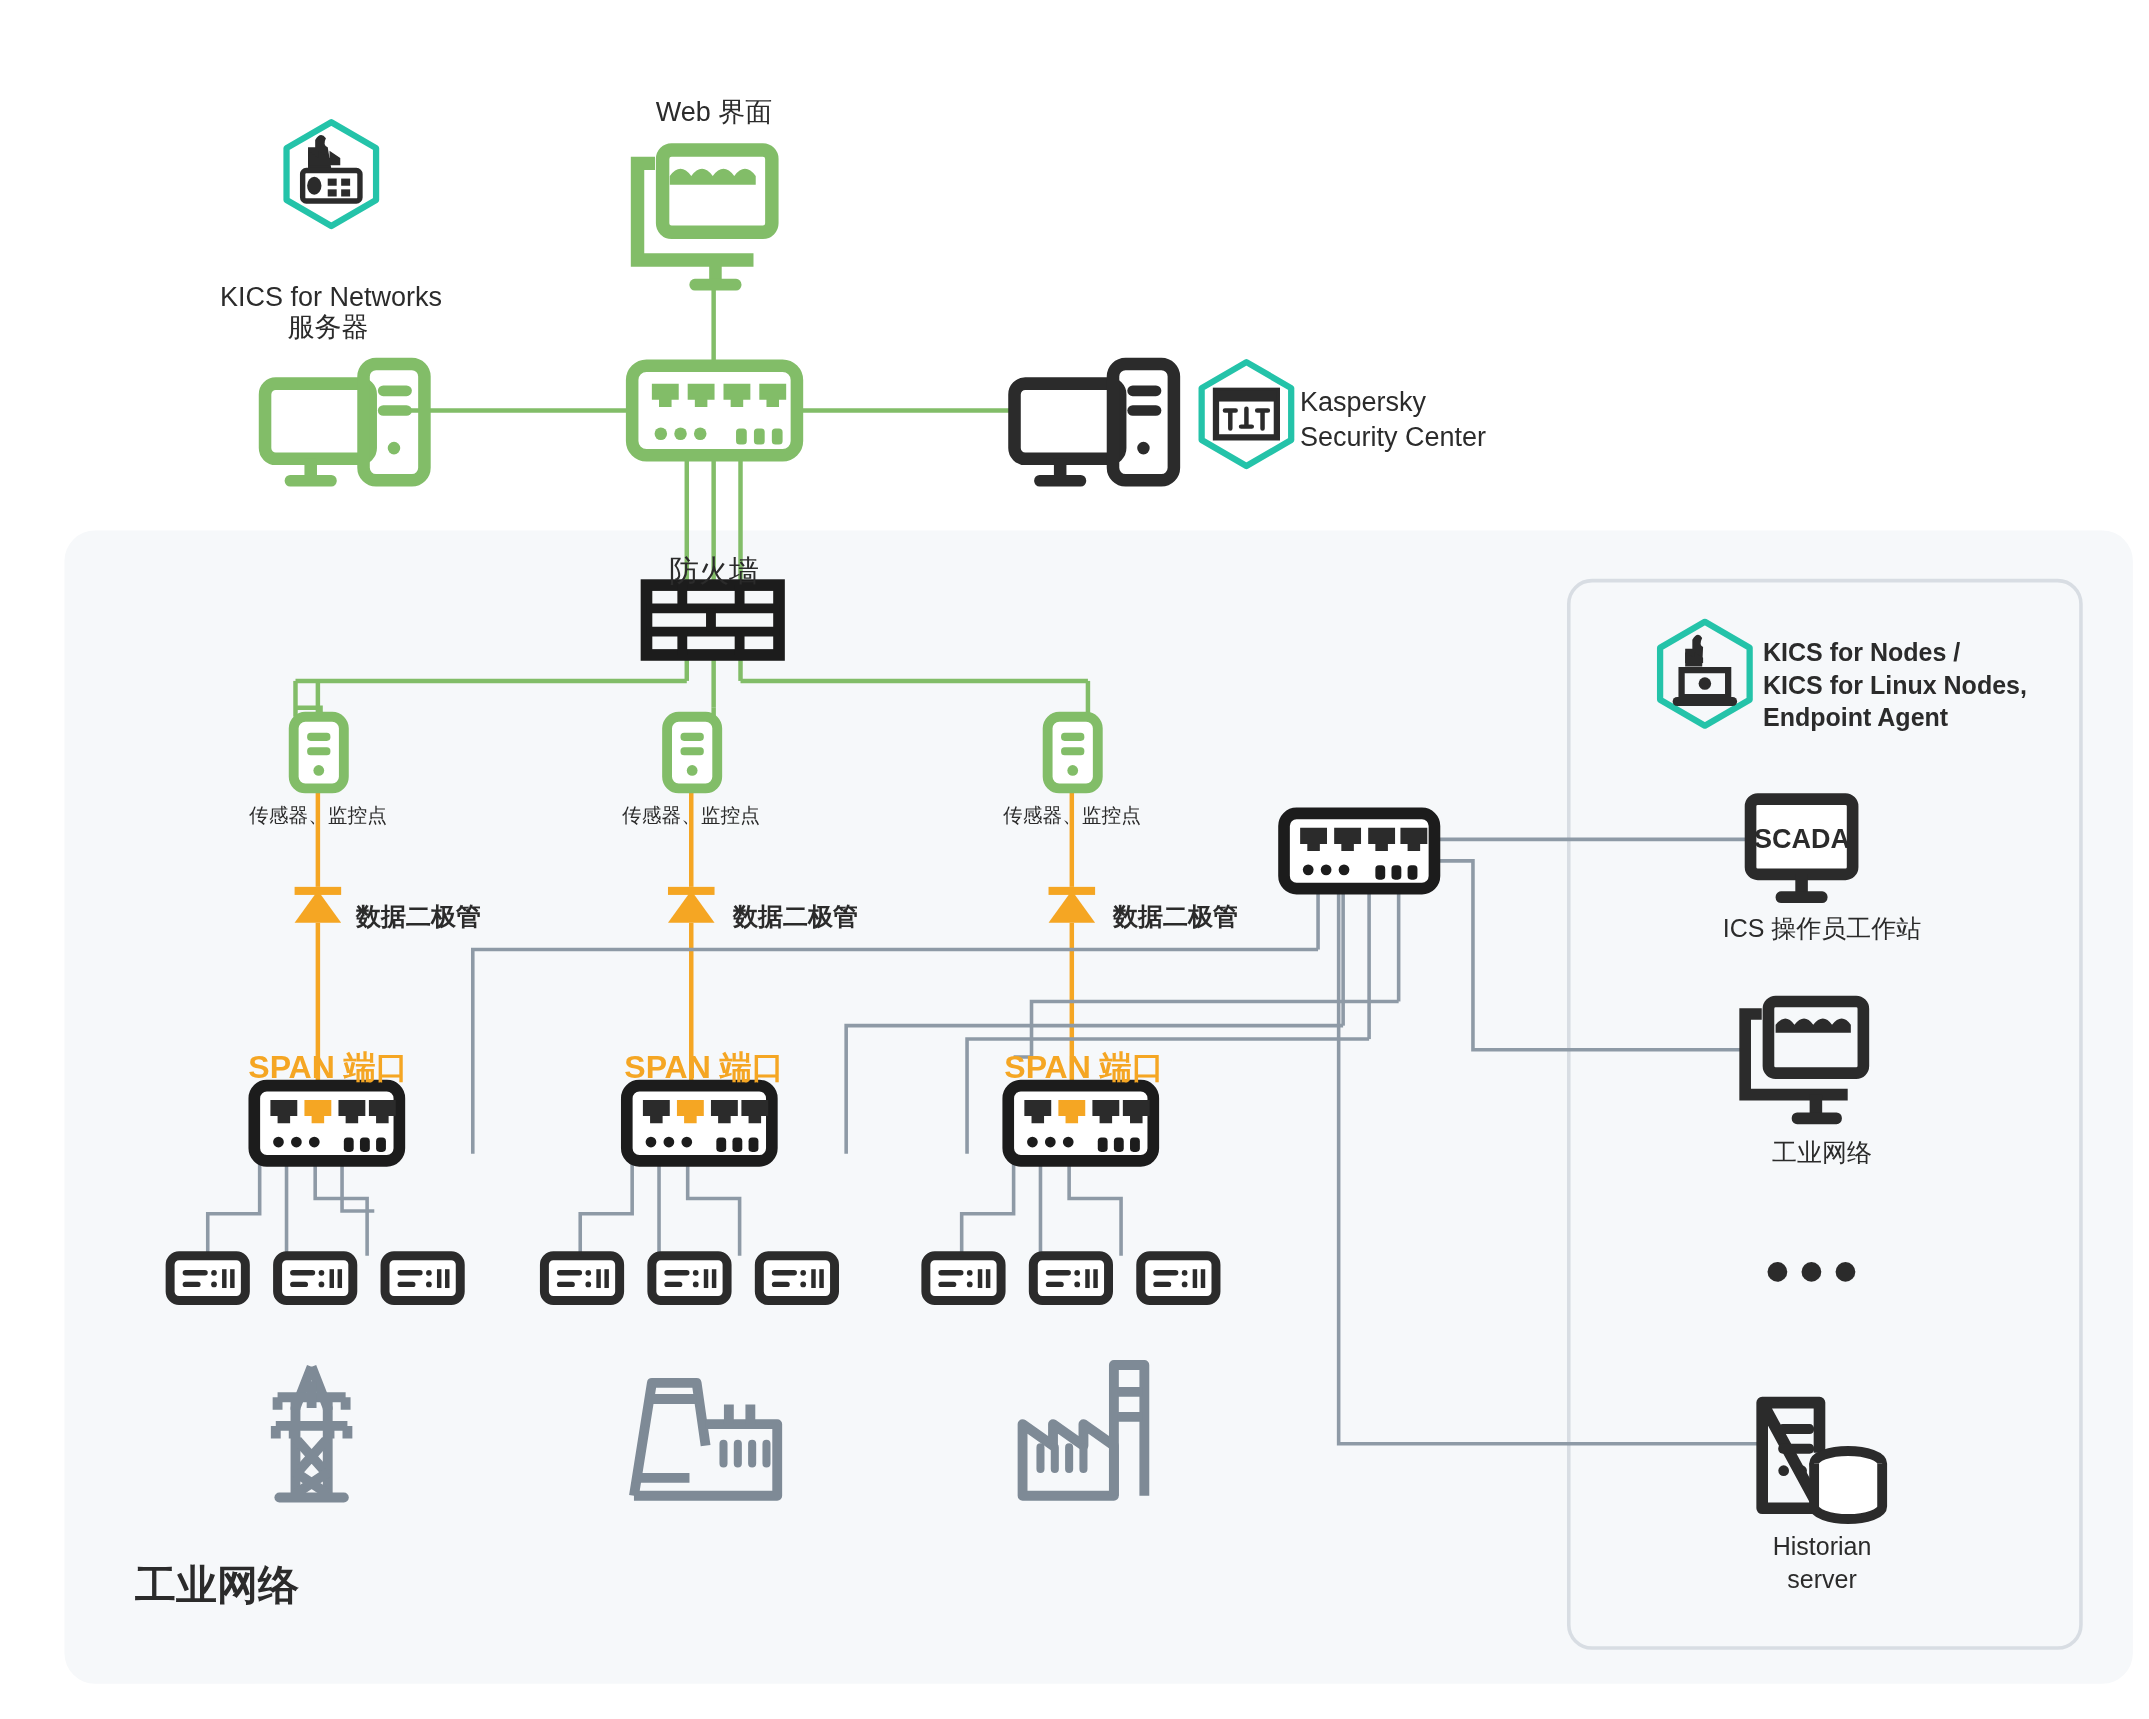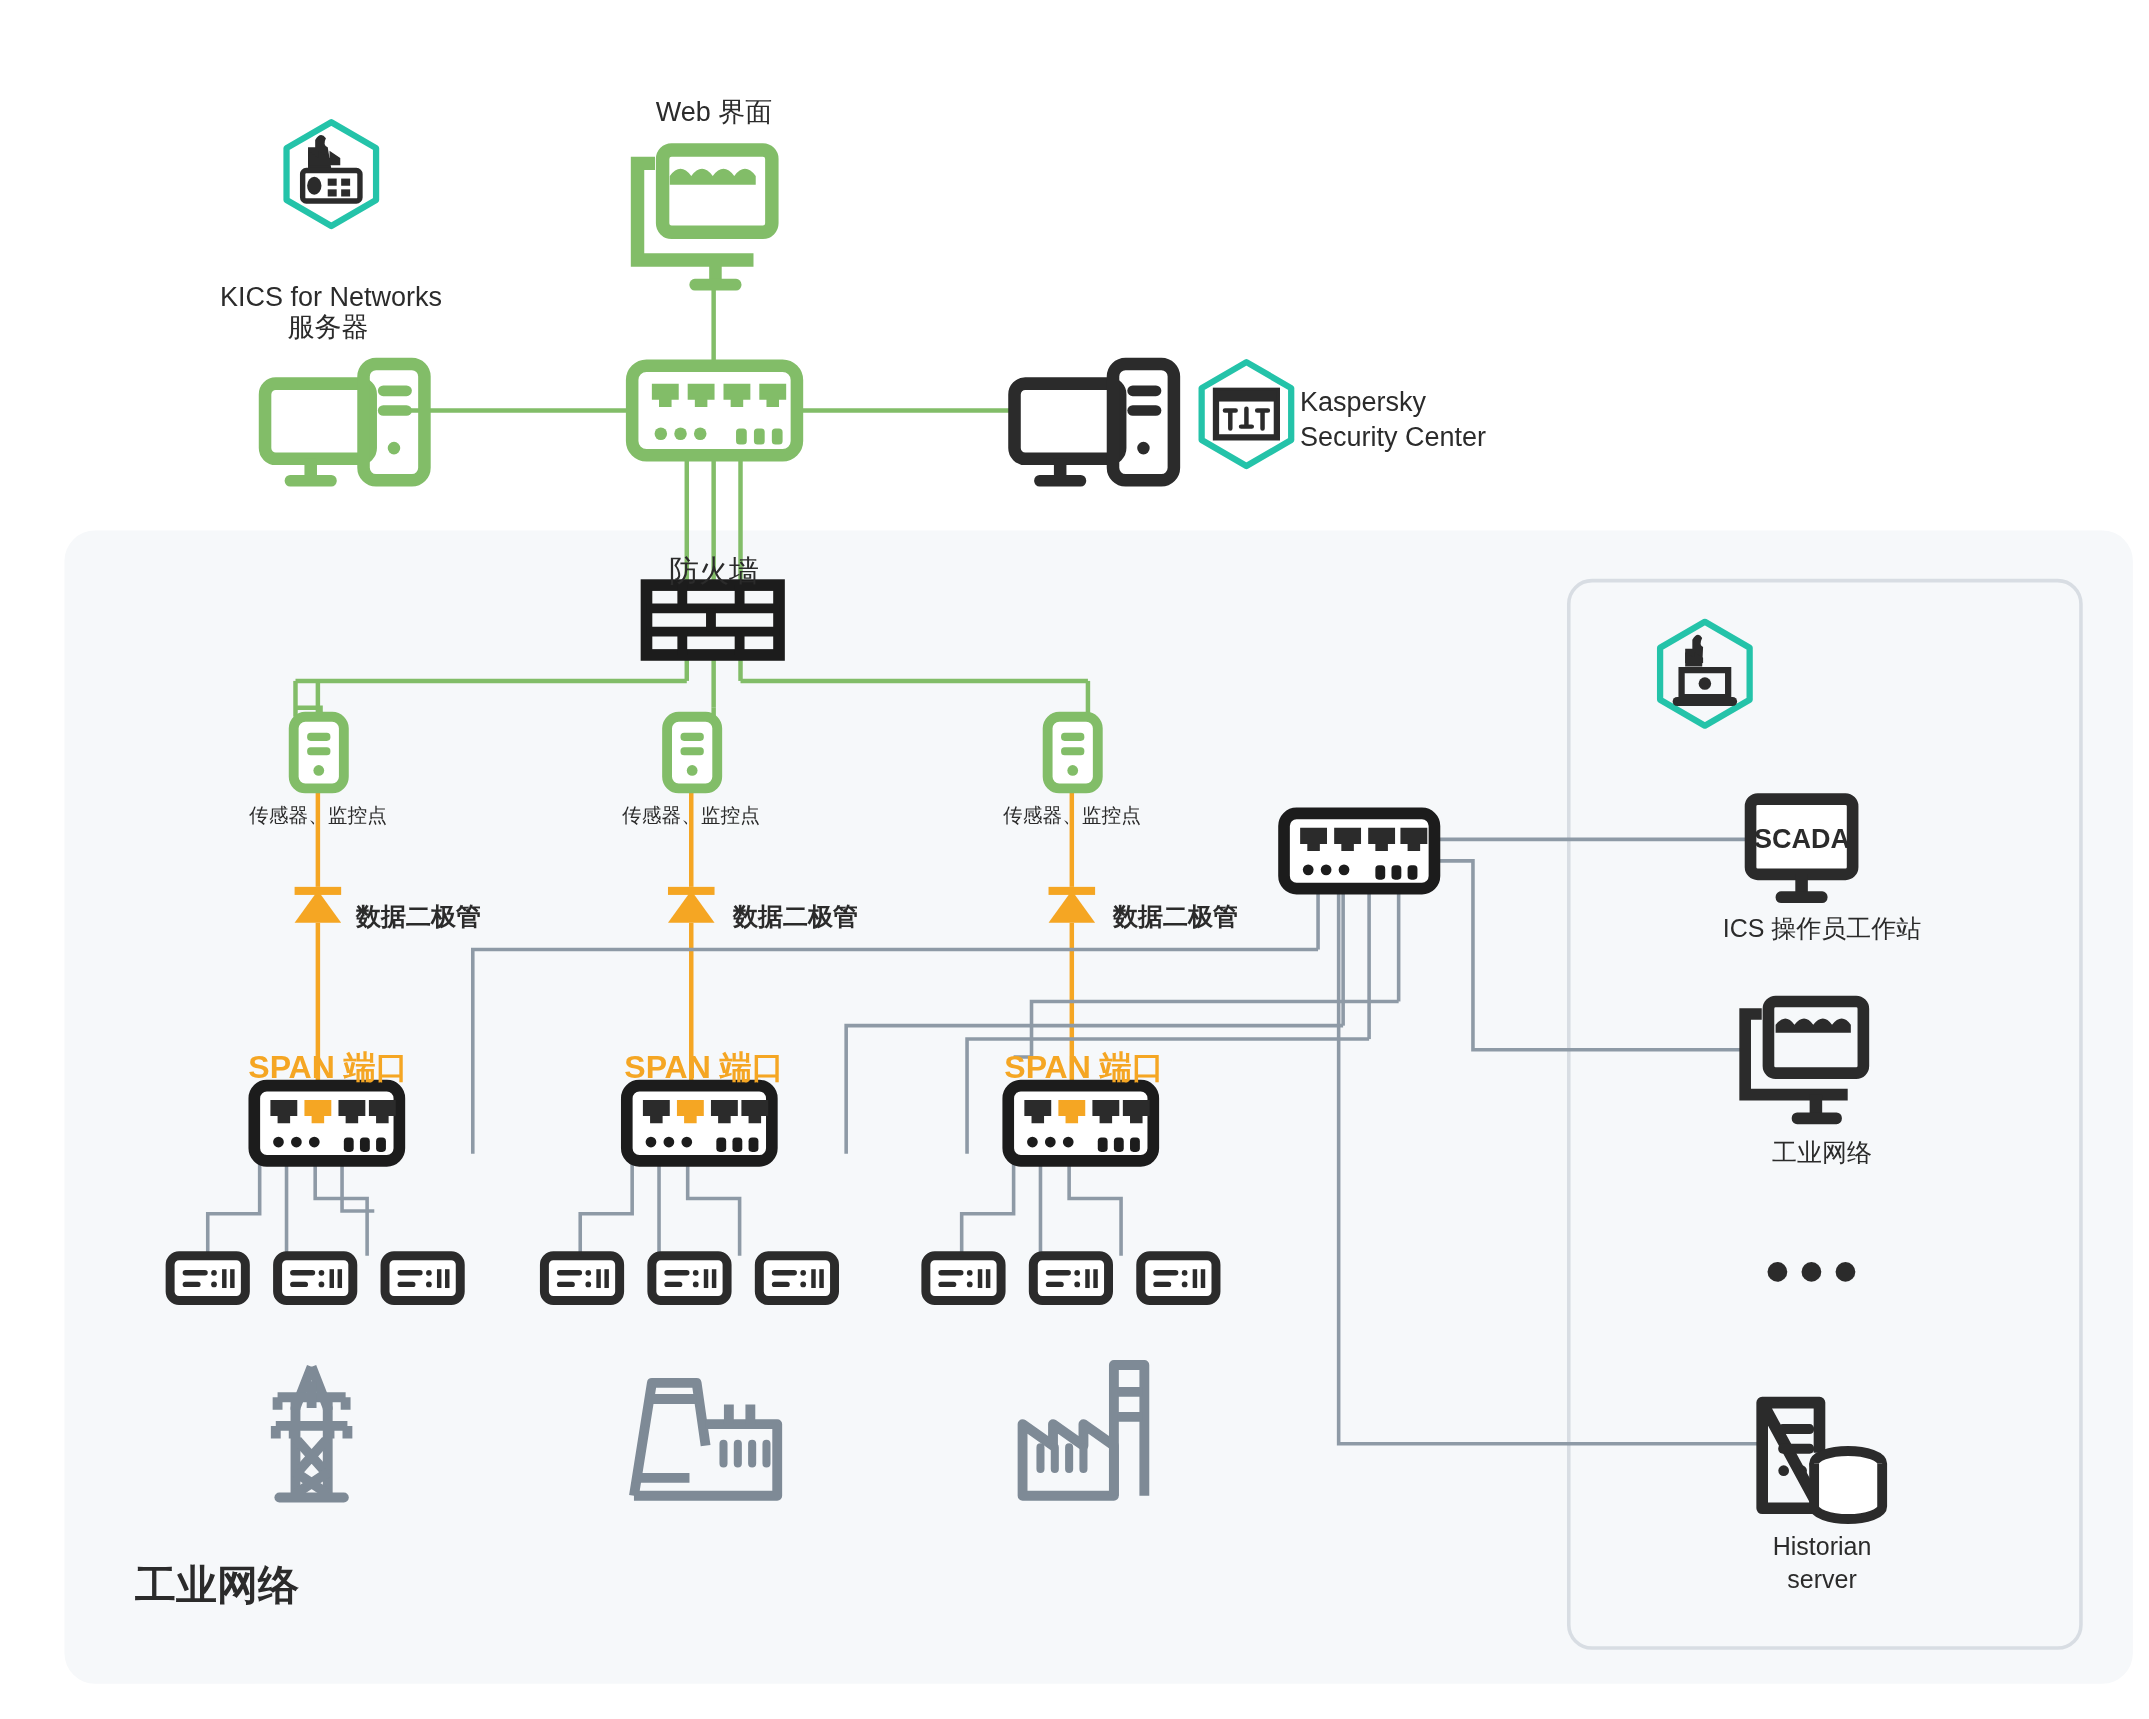--- a/index.html
+++ b/index.html
@@ -448,20 +448,23 @@
 <div class="lbl c t-22" style="left:1072px;top:802px;">传感器、监控点</div>
 
 <div class="lbl t-28 bold" style="left:356px;top:900px;">数据二极管</div>
 <div class="lbl t-28 bold" style="left:733px;top:900px;">数据二极管</div>
 <div class="lbl t-28 bold" style="left:1113px;top:900px;">数据二极管</div>
 
 <div class="lbl c t-31 orange" style="left:328px;top:1046px;">SPAN 端口</div>
 <div class="lbl c t-31 orange" style="left:704px;top:1046px;">SPAN 端口</div>
 <div class="lbl c t-31 orange" style="left:1084px;top:1046px;">SPAN 端口</div>
 
+<div class="lbl t-28 multiline bold" style="left:1763px;top:636px;">KICS for Nodes /
+KICS for Linux Nodes,
+Endpoint Agent</div>
 
 <div class="lbl c t-30 bold" style="left:1802px;top:824px;">SCADA</div>
 <div class="lbl c t-28" style="left:1822px;top:912px;">ICS 操作员工作站</div>
 <div class="lbl c t-28" style="left:1822px;top:1136px;">工业网络</div>
 <div class="lbl c t-28 multiline" style="left:1822px;top:1530px;text-align:center;">Historian
 server</div>
 
 <div class="lbl t-46" style="left:111px;top:1558px;color:#2B2B2B;">工业网络</div>
 
 </div>

